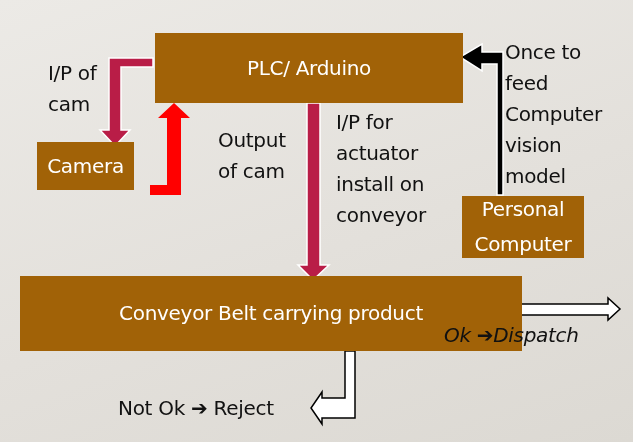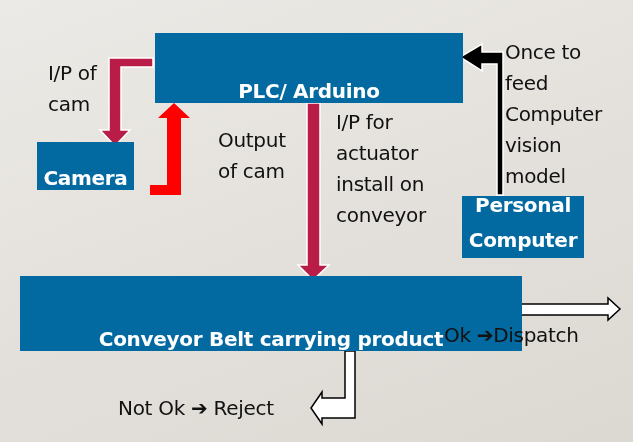--- a/index.html
+++ b/index.html
@@ -2,23 +2,23 @@
 <html><head>
 <meta charset="utf-8">
 <style>
   html, body { margin: 0; padding: 0; }
   body {
     width: 633px; height: 442px; overflow: hidden; position: relative;
     background: linear-gradient(160deg, #eceae6 0%, #e3e0db 55%, #dcd9d3 100%);
     font-family: "DejaVu Sans", sans-serif;
   }
   .box {
-    position: absolute; background: #0369a1; color: #fff;
-    display: flex; align-items: flex-end; justify-content: center; text-align: center;
-    font-size: 20px; line-height: 1.15; letter-spacing: -0.3px; font-weight: bold;
+    position: absolute; background: #a16207; color: #fff;
+    display: flex; align-items: center; justify-content: center; text-align: center;
+    font-size: 20px; line-height: 1.15; letter-spacing: -0.3px;
   }
   .lbl {
     position: absolute; color: #111; font-size: 20px; line-height: 31px; letter-spacing: -0.3px;
     white-space: pre-line;
   }
   svg.arrows { position: absolute; left: 0; top: 0; }
 </style>
 </head>
 <body>
 
@@ -64,15 +64,15 @@
 actuator
 install on
 conveyor</div>
 
 <div class="lbl" style="left:505px; top:37px;">Once to
 feed
 Computer
 vision
 model</div>
 
-<div class="lbl" style="left:444px; top:320px;">Ok ➔Dispatch</div>
+<div class="lbl" style="left:444px; top:320px;font-style:italic;">Ok ➔Dispatch</div>
 
 <div class="lbl" style="left:118px; top:393px;">Not Ok ➔ Reject</div>
 
 </body></html>

